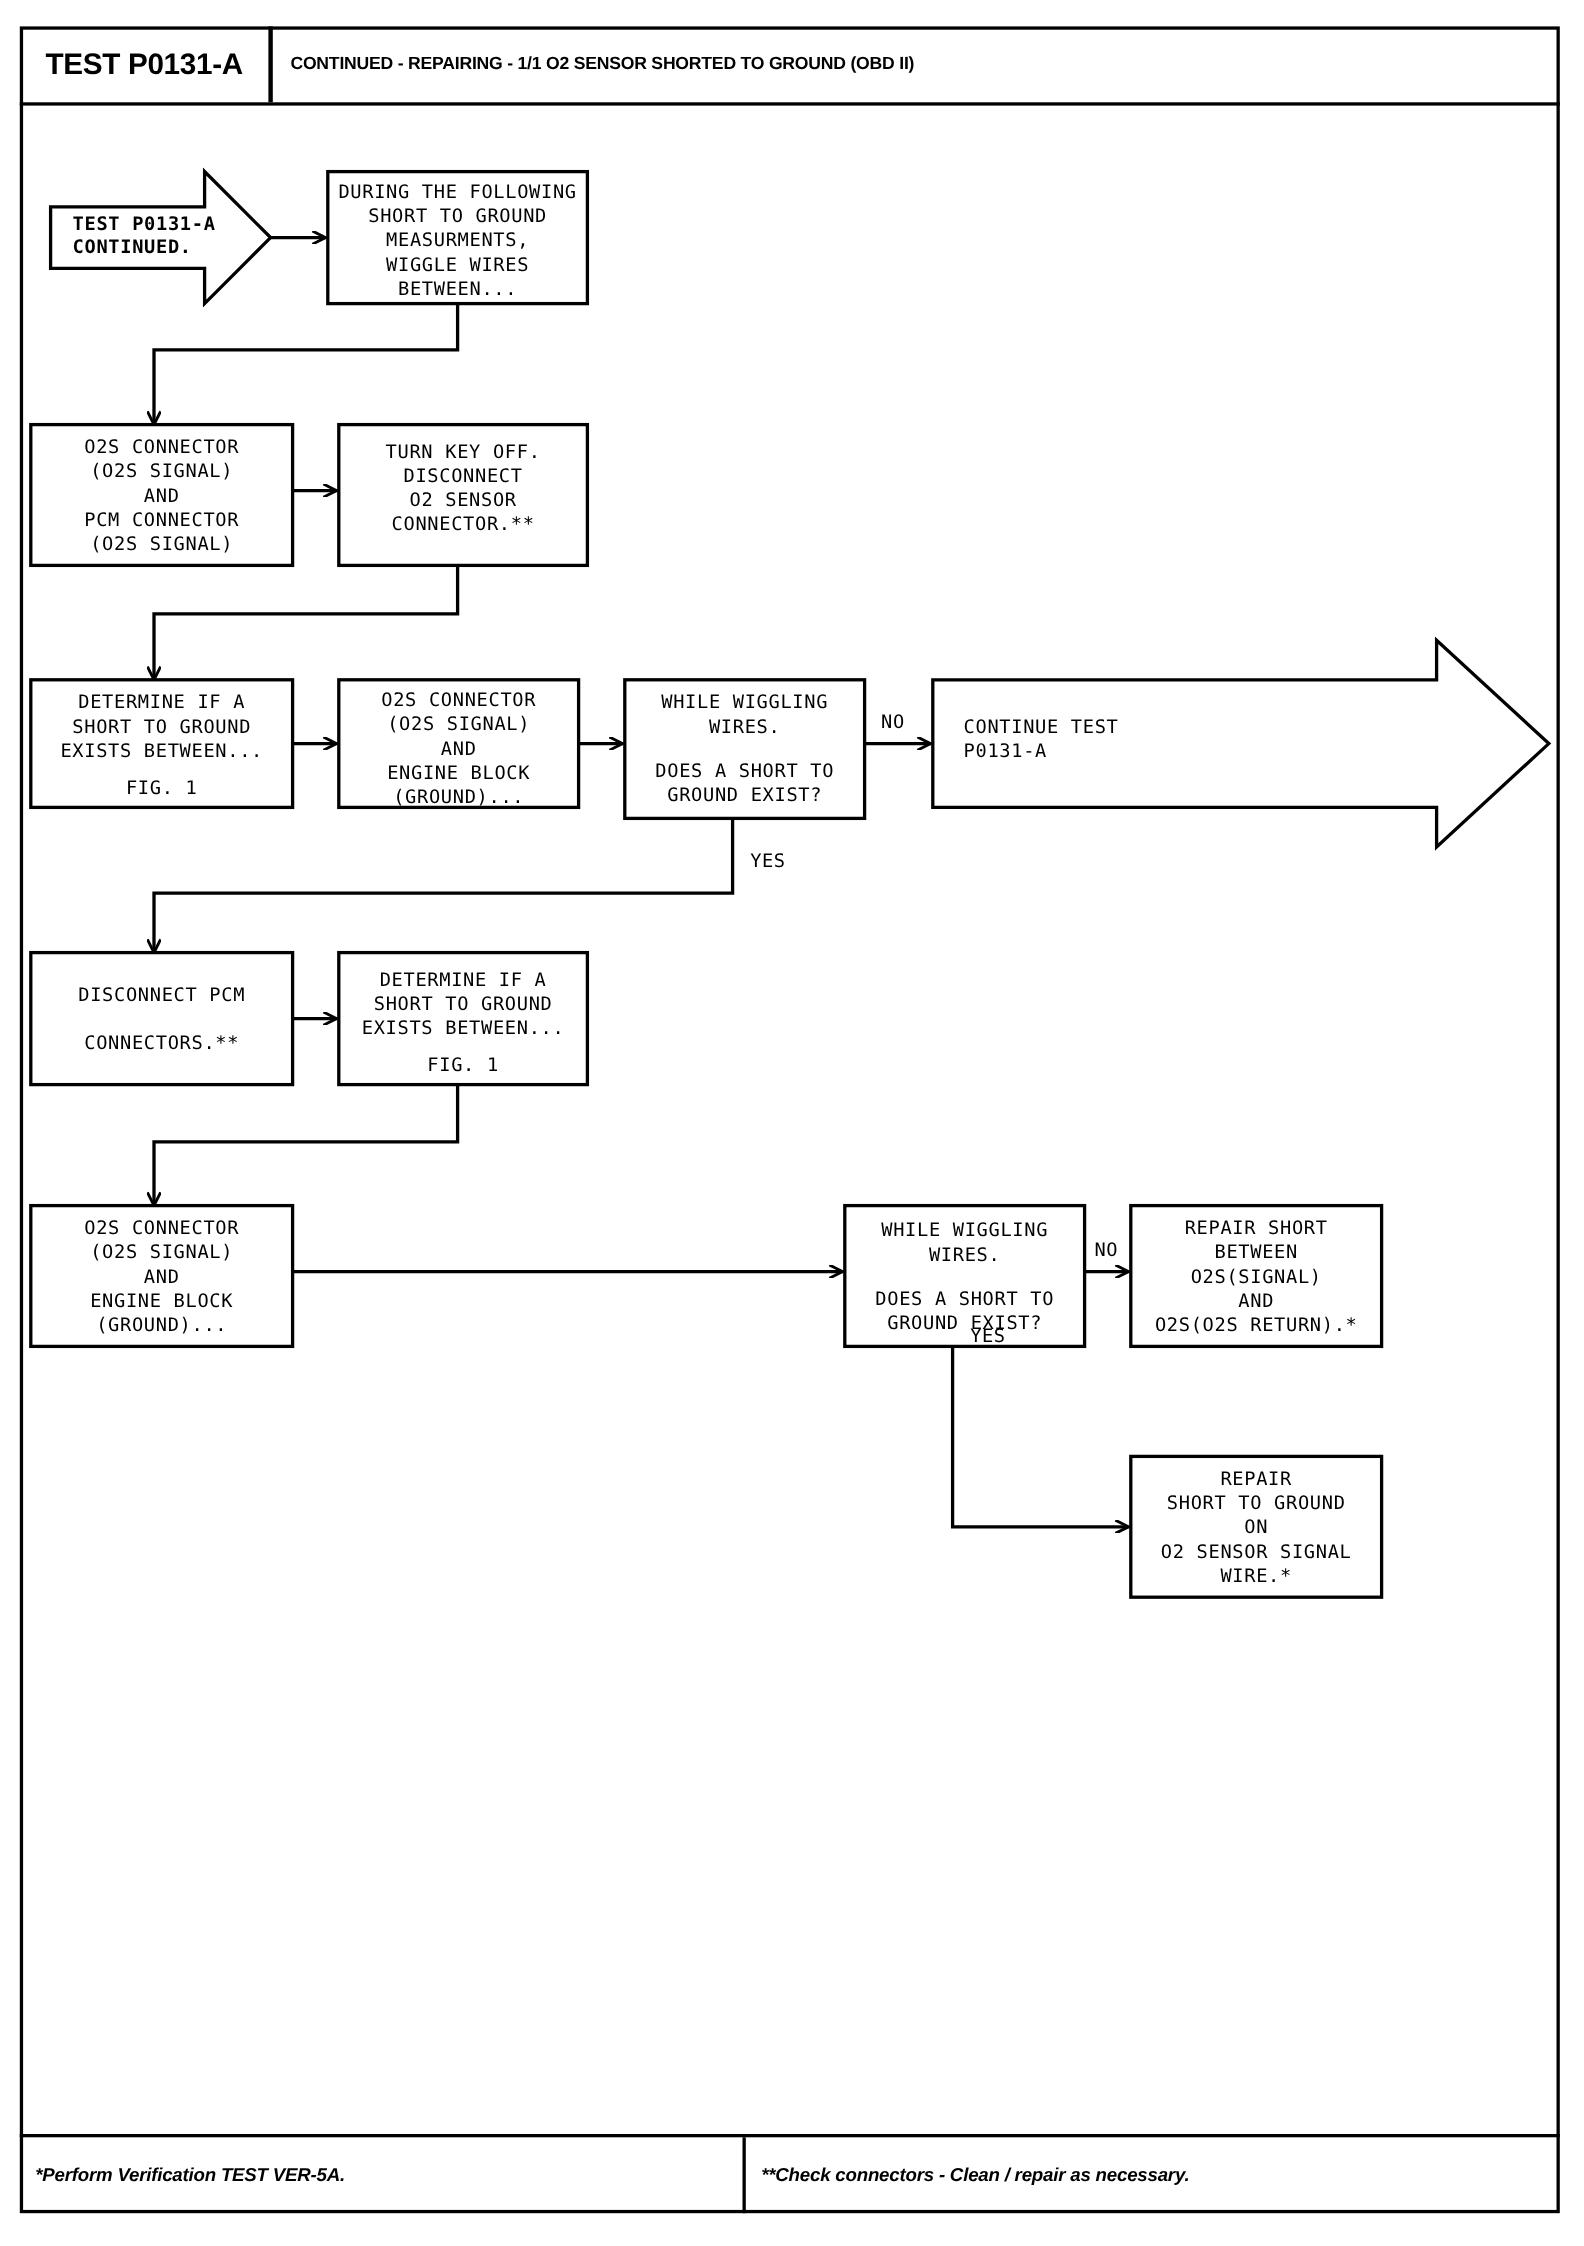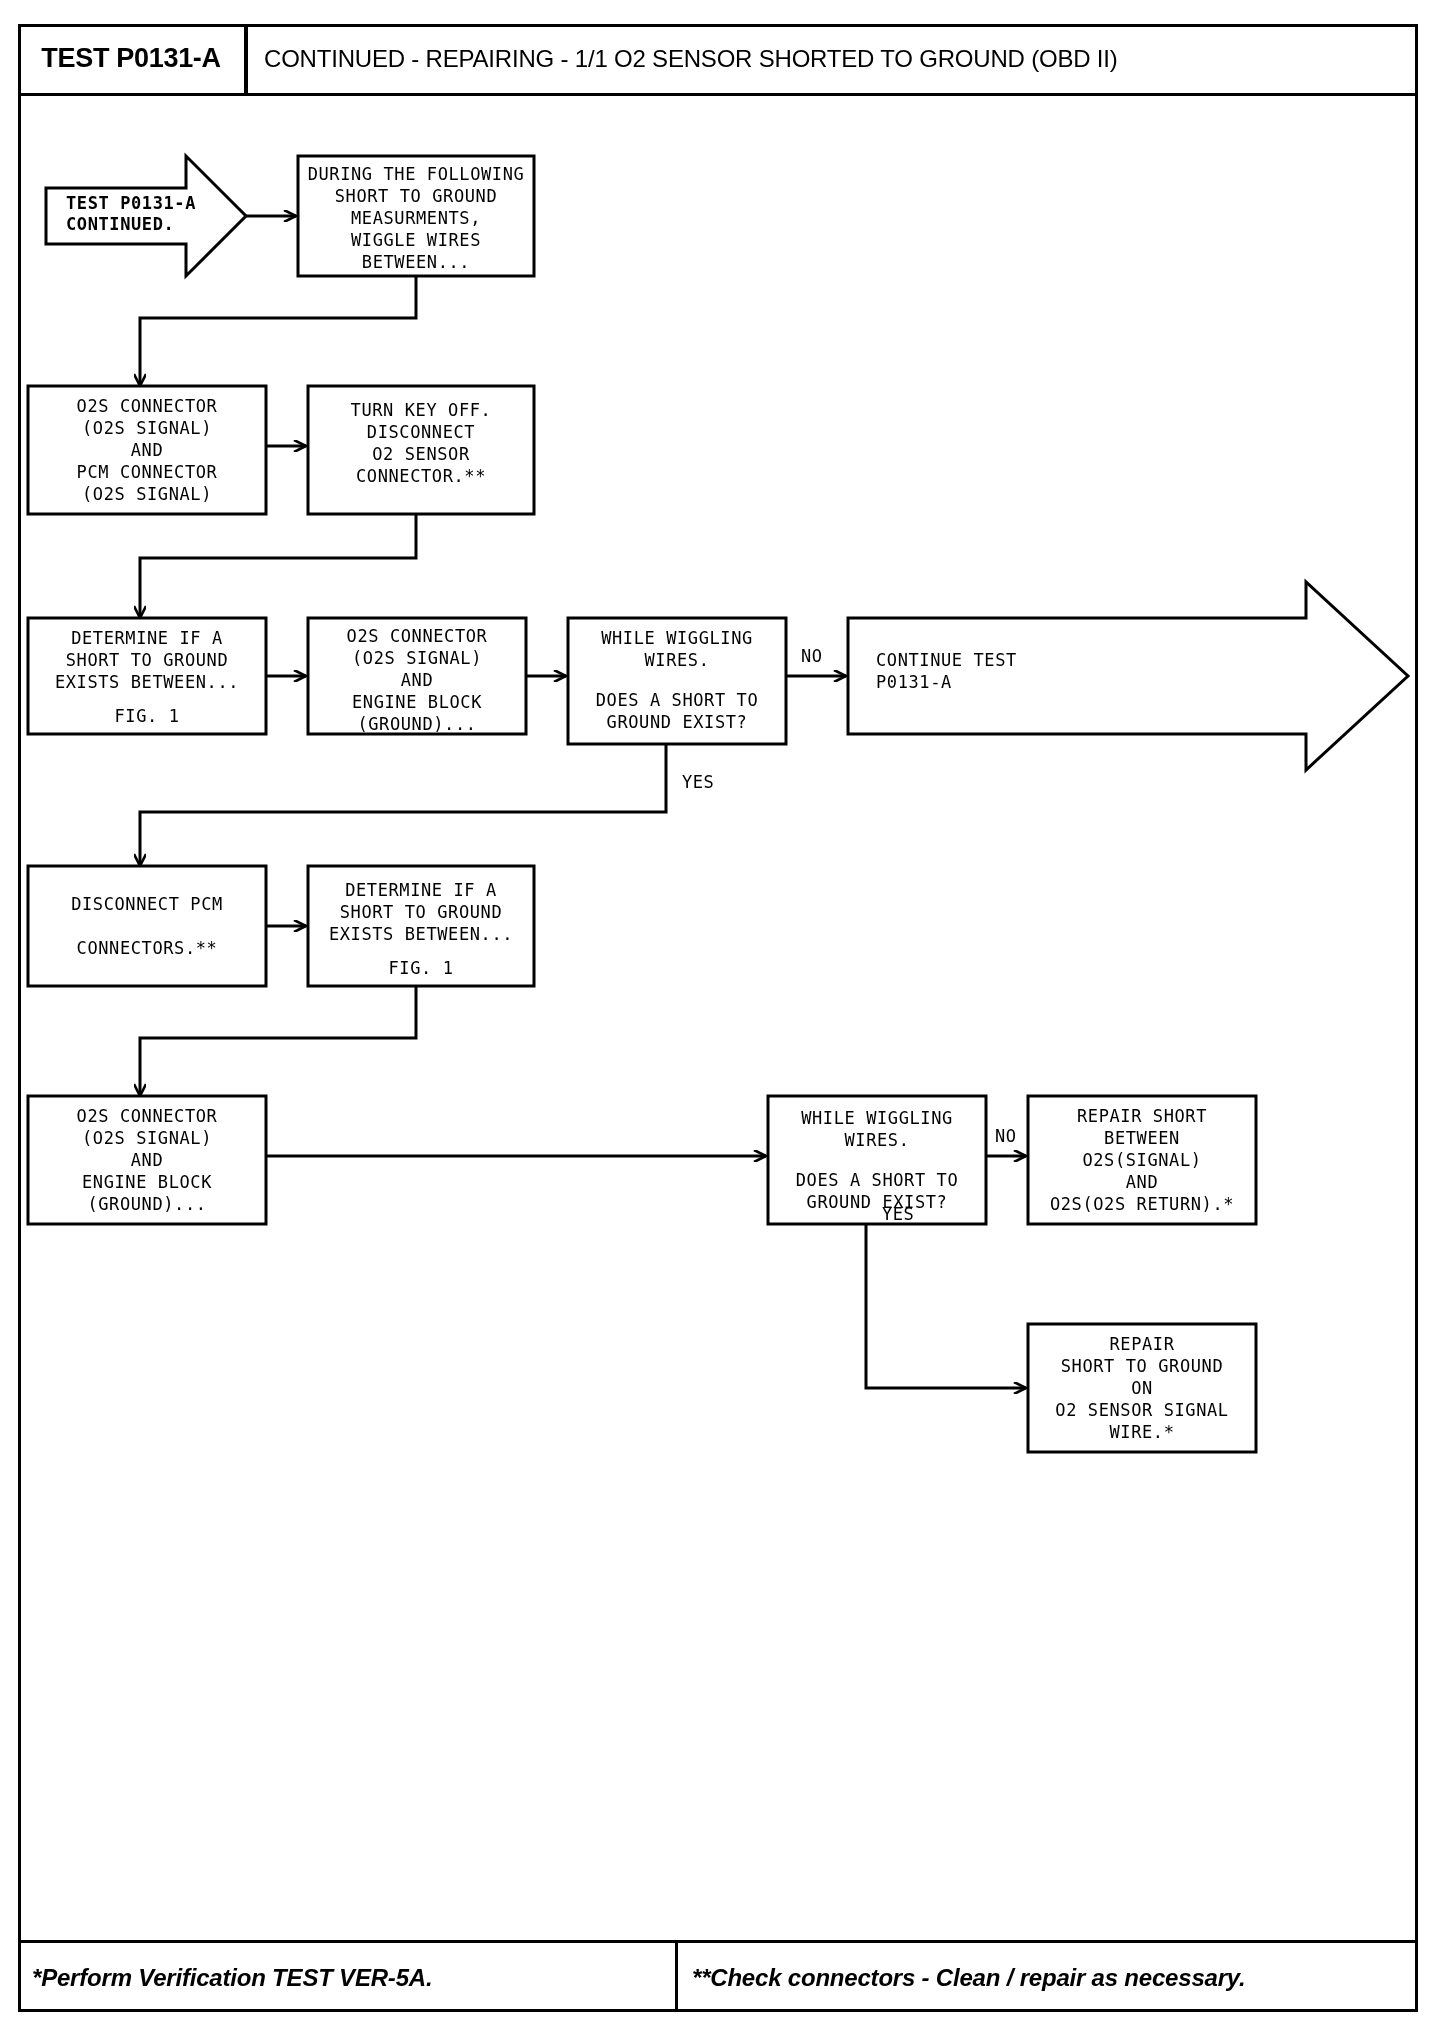--- a/index.html
+++ b/index.html
@@ -55,22 +55,22 @@
     font-weight: bold;
     font-size: 27px;
     letter-spacing: -0.3px;
     font-family: "Liberation Sans", sans-serif;
   }
   .header-title {
     flex: 1;
     display: flex;
     align-items: center;
     padding-left: 16px;
-    font-weight: normal;
-    font-size: 24px;
+    font-weight: bold;
+    font-size: 16px;
     letter-spacing: -0.2px;
     font-family: "Liberation Sans", sans-serif;
   }
 
   
   .footer-band {
     position: absolute;
     left: 18px;
     top: 1940px;
     width: 1400px;
@@ -79,21 +79,21 @@
     border-top: 3px solid #000;
     display: flex;
     align-items: stretch;
   }
   .footer-cell {
     display: flex;
     align-items: center;
     padding-left: 14px;
     font-weight: bold;
     font-style: italic;
-    font-size: 24px;
+    font-size: 17px;
     font-family: "Liberation Sans", sans-serif;
     letter-spacing: -0.2px;
   }
   .footer-left  { width: 660px; box-sizing: border-box; border-right: 3px solid #000; }
   .footer-right { flex: 1; box-sizing: border-box; }
 
   
   #flow-svg {
     position: absolute;
     left: 18px;

